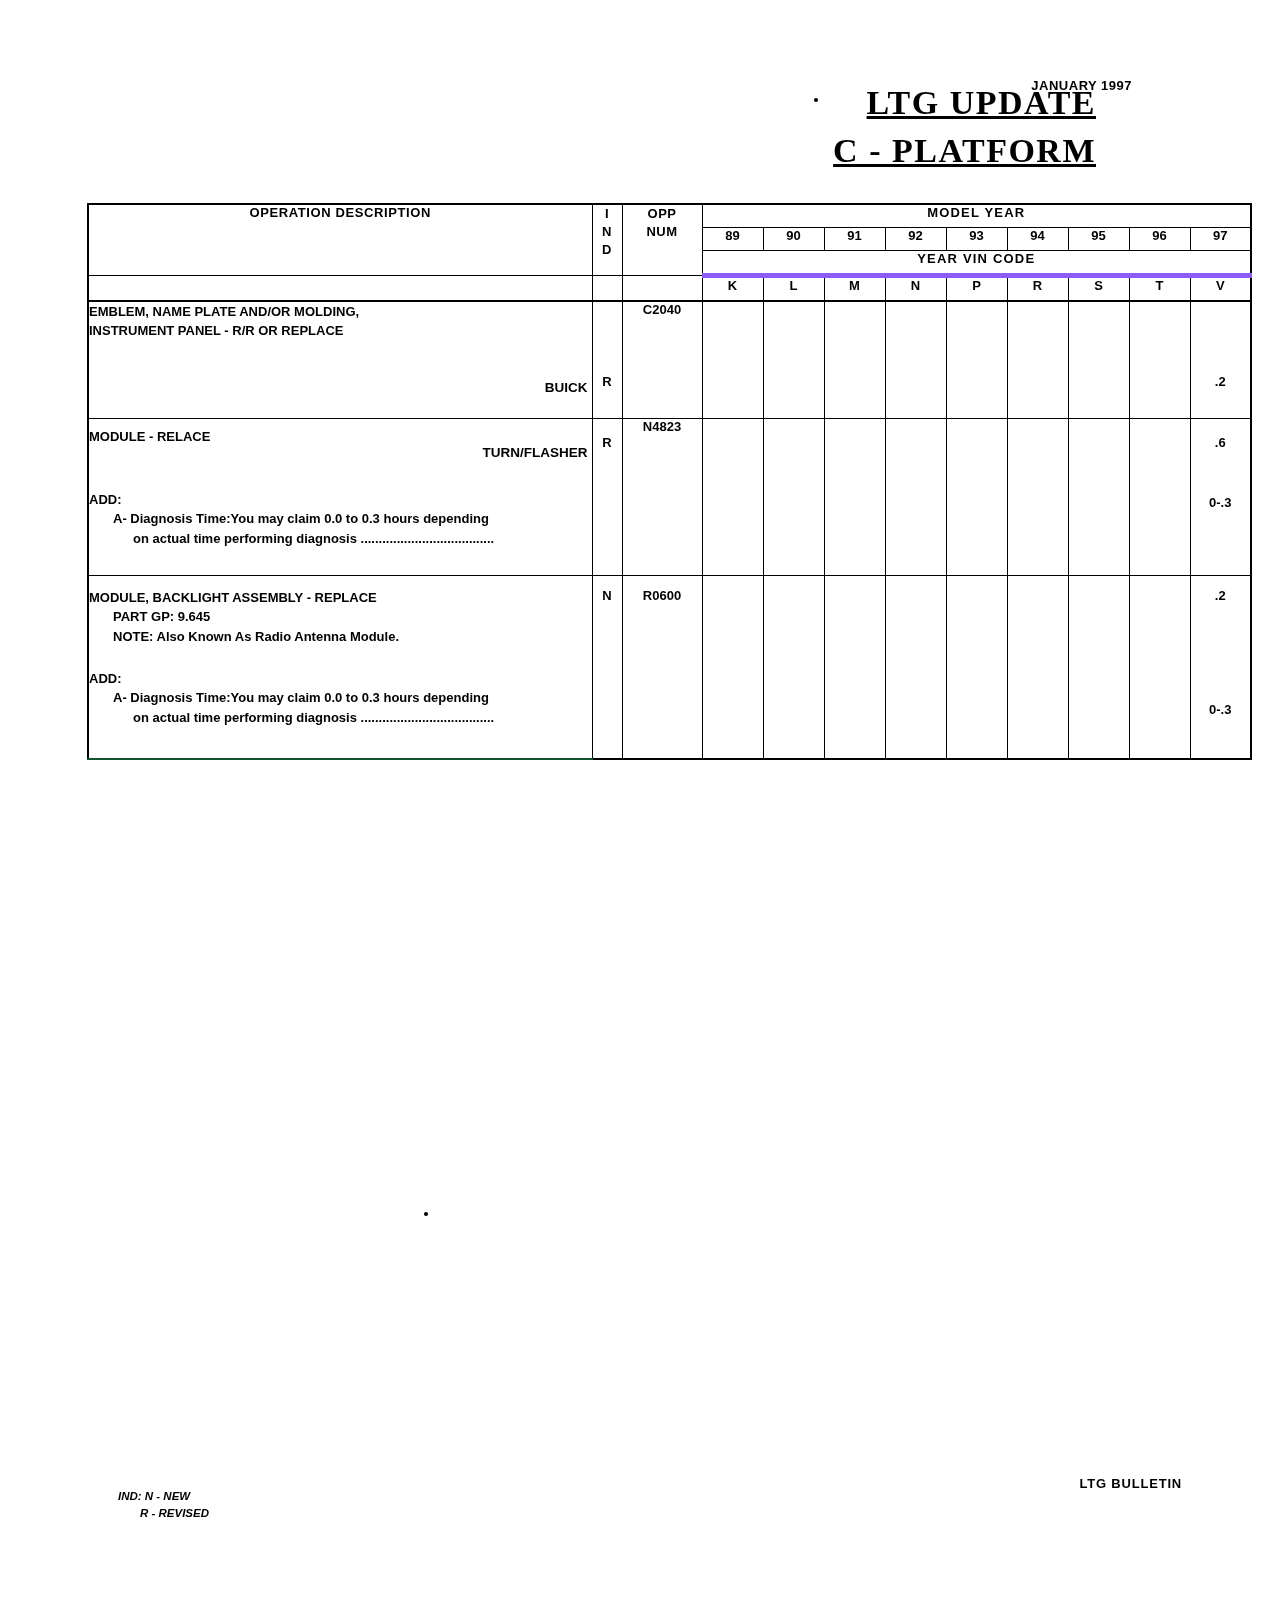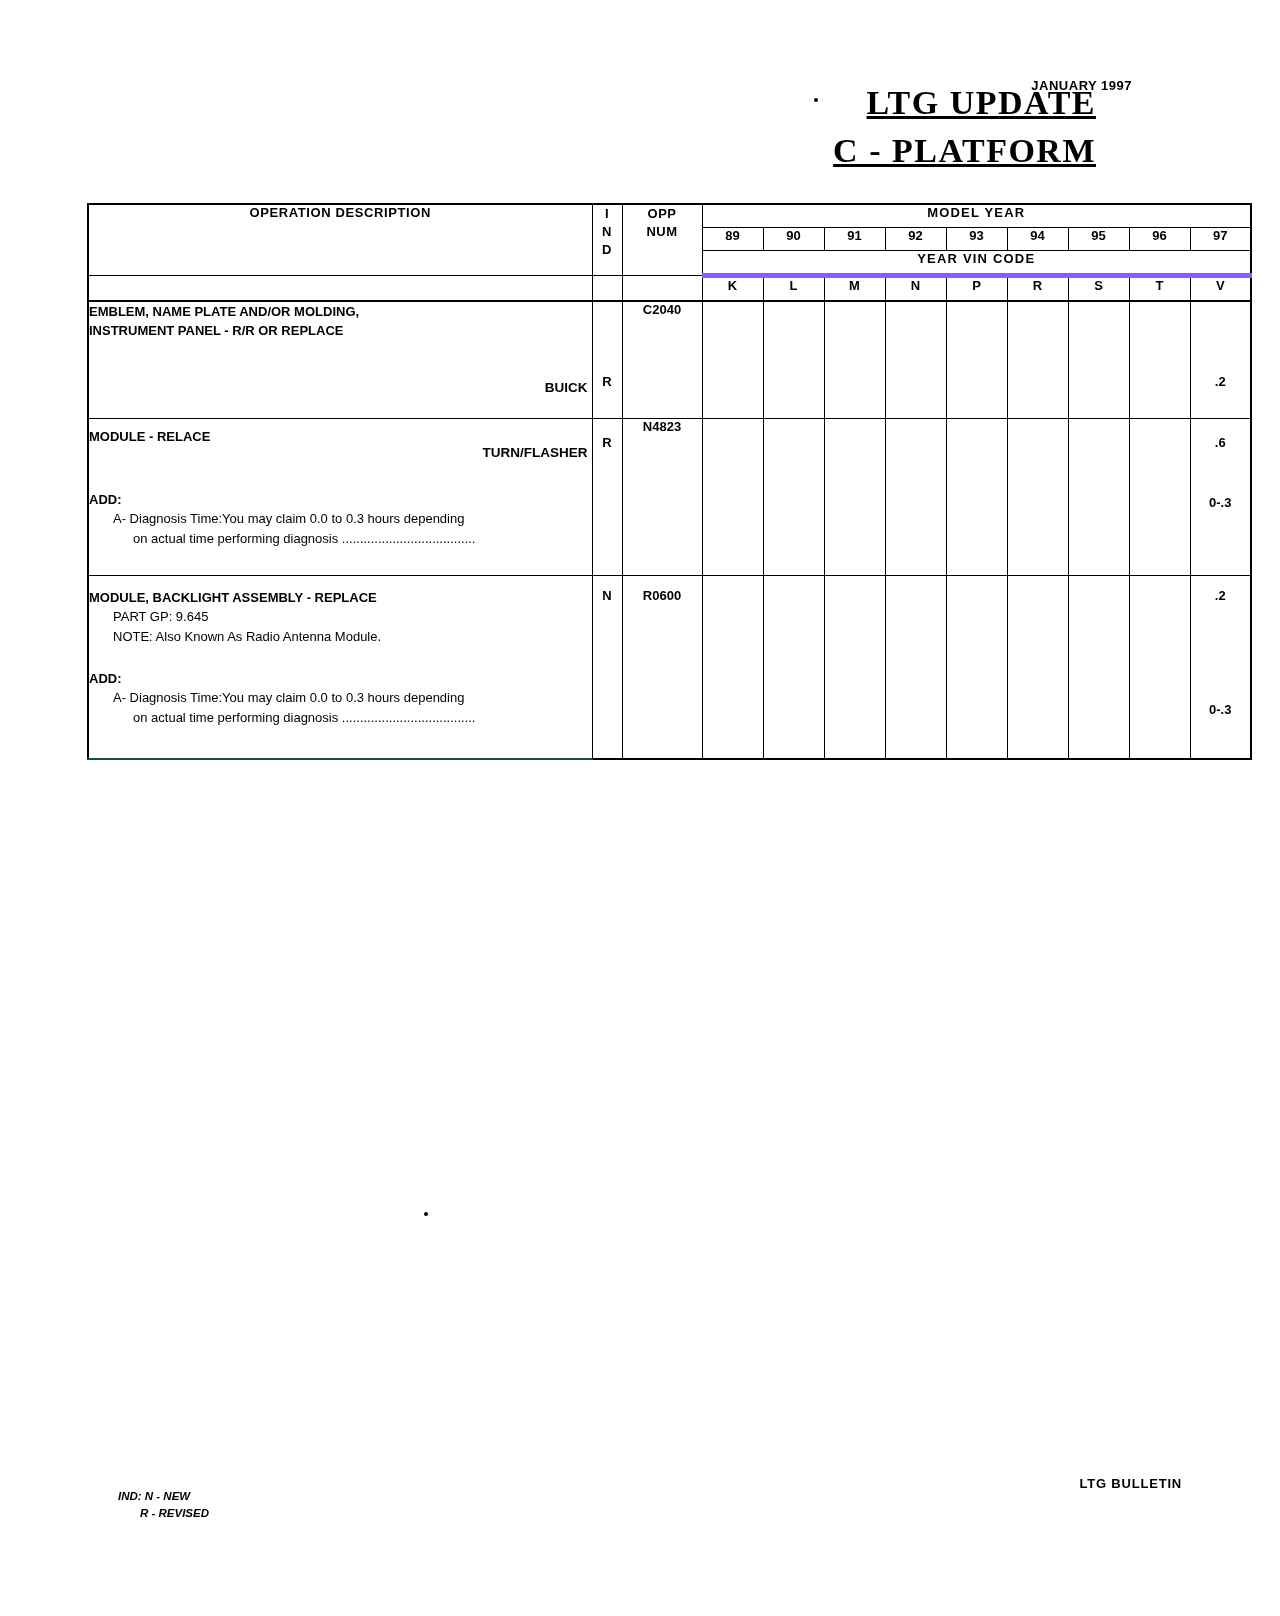--- a/index.html
+++ b/index.html
@@ -137,21 +137,21 @@
 
   
   .c-desc {
     position: relative;
     padding: 8px 6px 6px 6px;
     font-size: 13.5px;
     font-weight: bold;
     line-height: 19px;
   }
   .c-desc .sub {
-    font-weight: normal;
+    font-weight: bold;
     font-size: 13px;
     line-height: 20px;
   }
   .c-desc .right {
     position: absolute;
     right: 4px;
     font-weight: bold;
     font-size: 13.5px;
   }
   .c-center {

